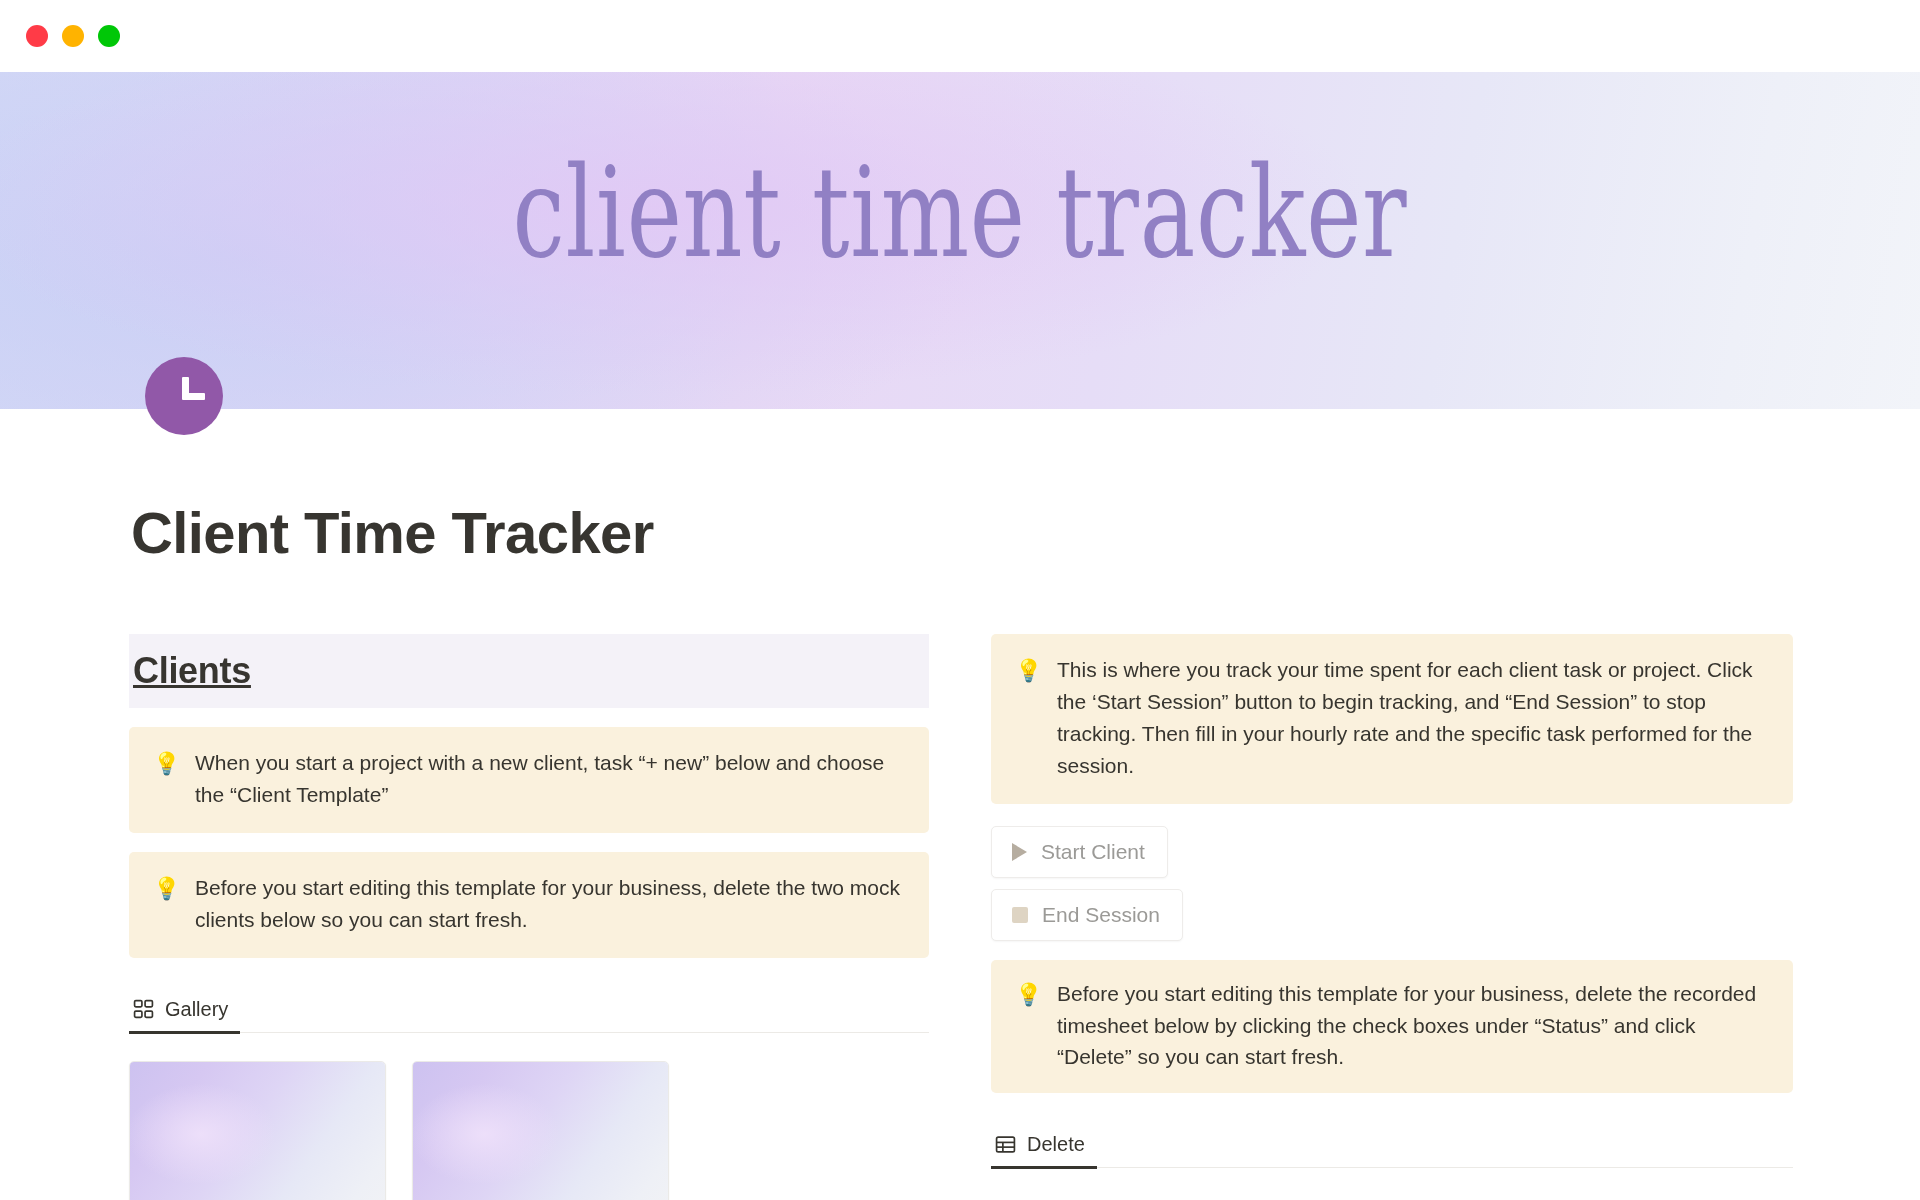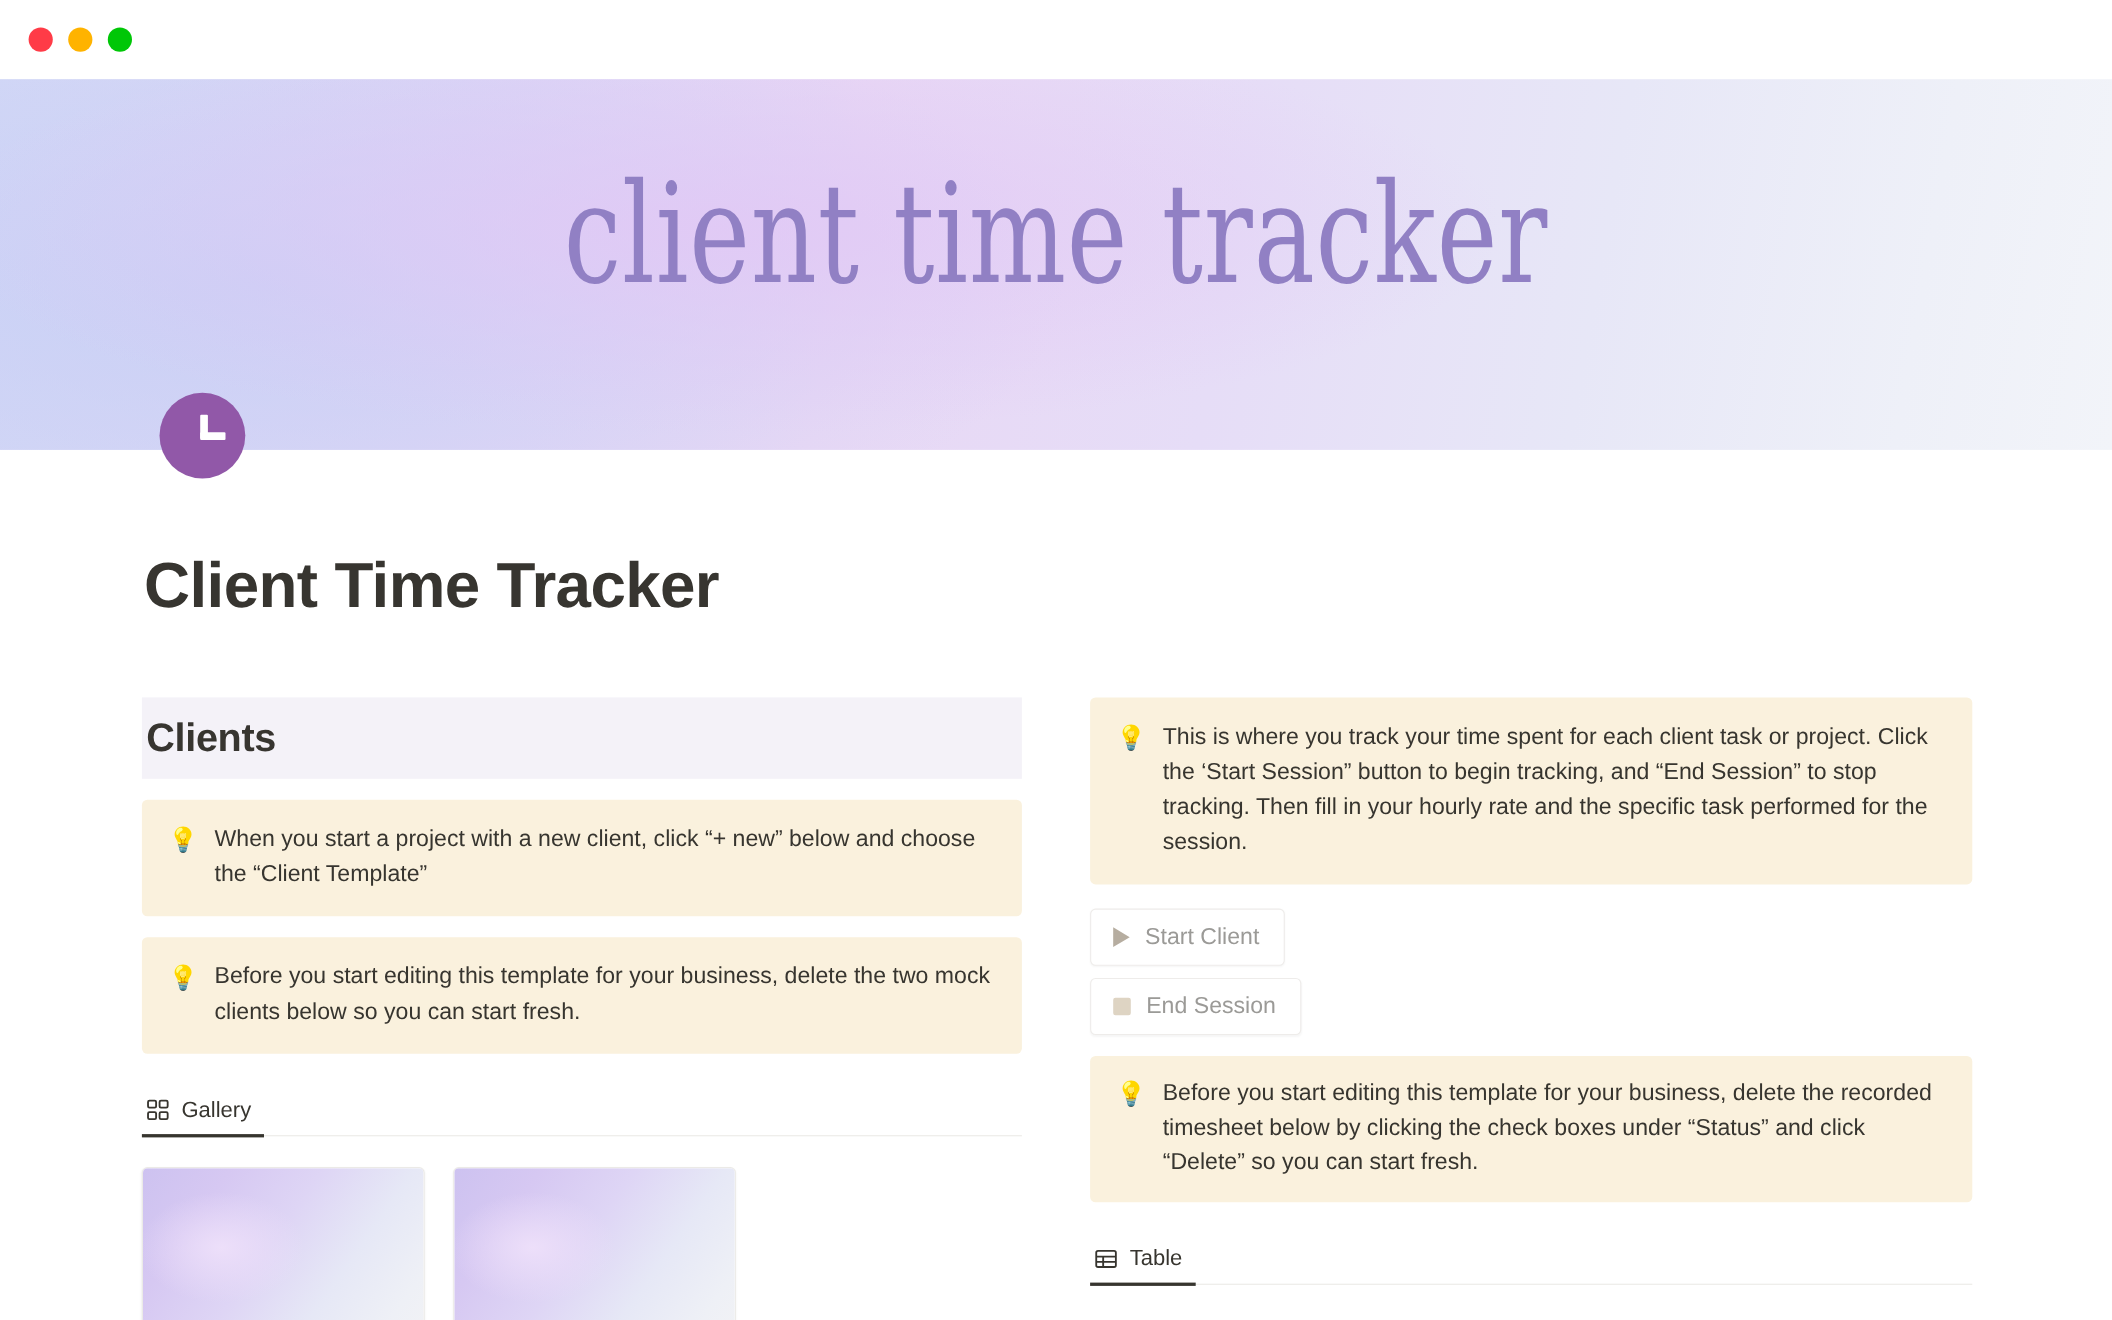--- a/index.html
+++ b/index.html
@@ -105,20 +105,21 @@
 
   
   .section-heading {
     background: #f4f2f8;
     padding: 16px 0 16px 4px;
     font-size: 36px;
     font-weight: bold;
     color: #373530;
     width: 800px;
     letter-spacing: -0.3px;
+    text-decoration: underline;
   }
 
   
   .callout {
     background: #faf1dd;
     border-radius: 5px;
     display: flex;
     gap: 18px;
     padding: 20px 22px 22px 24px;
     margin-top: 19px;
@@ -224,21 +225,21 @@
   <h1 class="page-title">Client Time Tracker</h1>
 
   <div class="columns">
 
     <div class="col-left">
 
       <div class="section-heading">Clients</div>
 
       <div class="callout">
         <span class="callout-icon">💡</span>
-        <div class="callout-text">When you start a project with a new client, click “+ new” below and choose the “Client Template”</div>
+        <div class="callout-text">When you start a project with a new client, task “+ new” below and choose the “Client Template”</div>
       </div>
 
       <div class="callout">
         <span class="callout-icon">💡</span>
         <div class="callout-text">Before you start editing this template for your business, delete the two mock clients below so you can start fresh.</div>
       </div>
 
       <div class="view-tabs">
         <div class="view-tab">
           <span class="tab-icon">
@@ -298,19 +299,19 @@
       <div class="view-tabs">
         <div class="view-tab">
           <span class="tab-icon">
             <svg width="21" height="21" viewBox="0 0 20 20" fill="none">
               <rect x="1.5" y="3" width="17" height="14" rx="1.6" stroke="#37352f" stroke-width="1.6"></rect>
               <line x1="1.5" y1="8" x2="18.5" y2="8" stroke="#37352f" stroke-width="1.6"></line>
               <line x1="1.5" y1="12.5" x2="18.5" y2="12.5" stroke="#37352f" stroke-width="1.6"></line>
               <line x1="7.5" y1="8" x2="7.5" y2="17" stroke="#37352f" stroke-width="1.6"></line>
             </svg>
           </span>
-          <span>Table</span>
+          <span>Delete</span>
         </div>
       </div>
 
     </div>
   </div>
 </div>
 
 </body></html>

